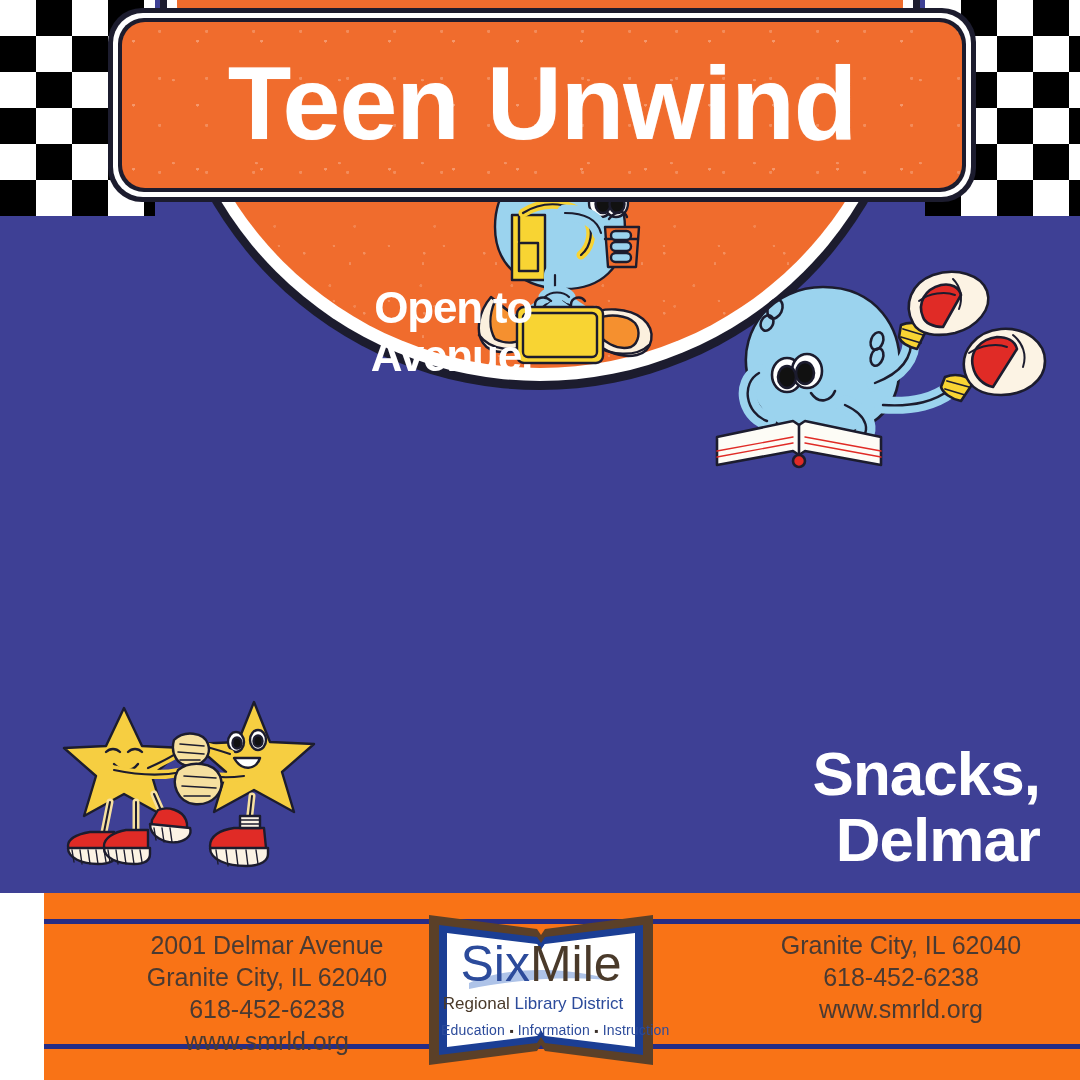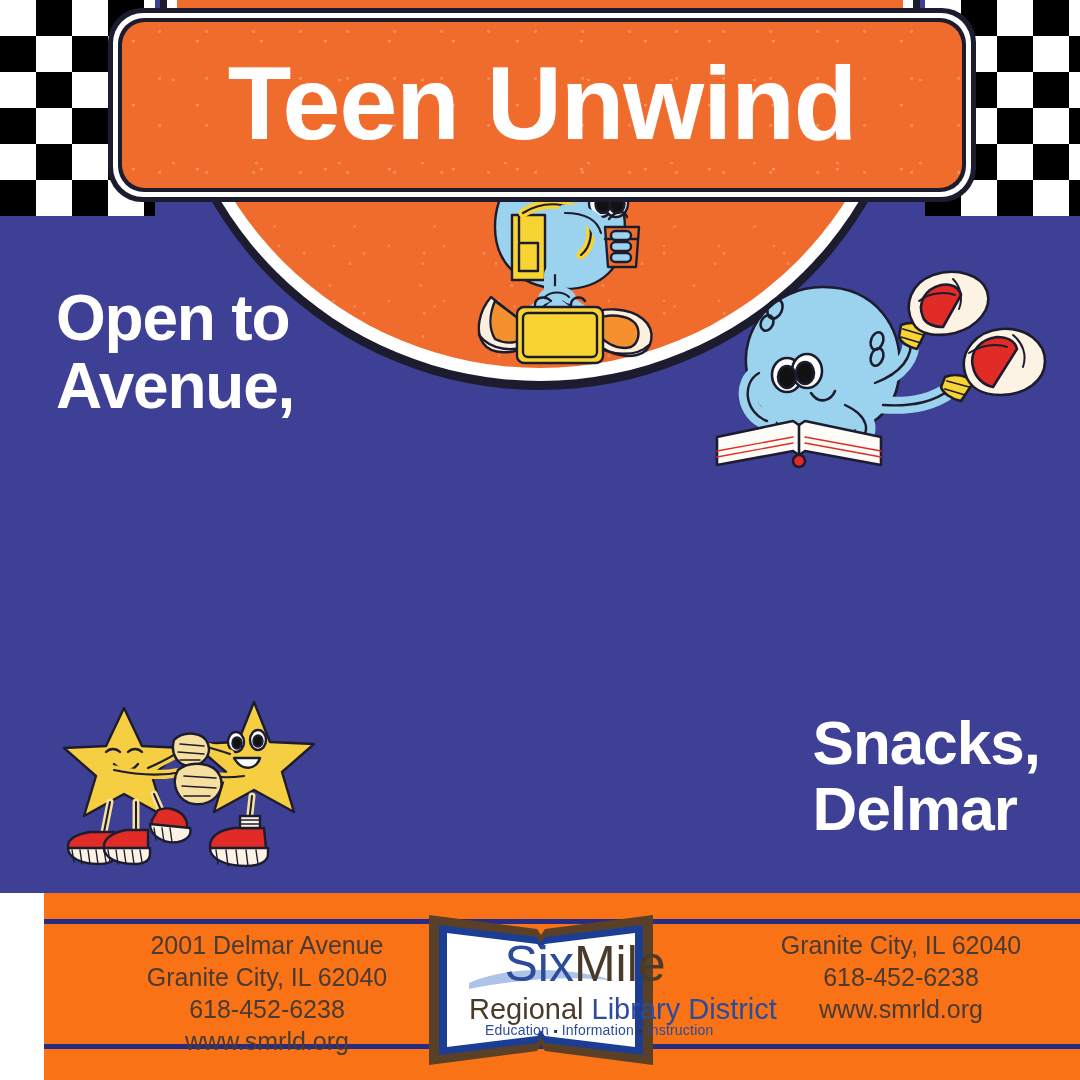--- a/index.html
+++ b/index.html
@@ -100,33 +100,33 @@
     text-align:center;color:#ffffff;
     font-size:104px;font-weight:700;letter-spacing:-1px;
     line-height:1;
     font-family:"Liberation Sans", sans-serif;
     text-shadow:0 0 1px rgba(255,255,255,.4);
   }
 
   
   .txt{position:absolute;color:#ffffff;font-weight:700;line-height:1.0;}
   .blk-grades{
-    left:56px;top:286px;width:470px;
-    font-size:64px;letter-spacing:-1.2px;
+    left:62px;top:286px;width:470px;
+    font-size:44px;letter-spacing:-1.2px;text-align:right;
   }
   .blk-grades div{margin-bottom:4px;}
 
   .blk-when{
     left:0;right:0;top:508px;text-align:center;
     font-size:58px;letter-spacing:-1px;
   }
   .blk-when div{margin-bottom:6px;}
 
   .blk-offer{
-    right:40px;top:712px;
+    right:40px;top:743px;text-align:right;
     font-size:62px;letter-spacing:-1px;
   }
   .blk-offer div{margin-bottom:4px;}
 
   
   .footer{
     position:absolute;left:0;top:893px;width:1080px;height:187px;
     background:#f97316;
     margin-left:44px;
   }
@@ -143,32 +143,31 @@
   .addr.right{left:692px;}
 
   
   .logo{
     position:absolute;left:425px;top:909px;width:232px;height:162px;
   }
   .logo svg{display:block;}
   .logo-text{
     position:absolute;left:0;top:0;width:232px;height:162px;
     pointer-events:none;
-    margin-left:44px;
   }
   .lg-main{
     position:absolute;left:0;right:0;top:30px;text-align:center;
     font-size:50px;line-height:1;white-space:nowrap;
     font-family:"Liberation Sans", sans-serif;
   }
   .lg-six{color:#2C4B9B;font-weight:400;}
   .lg-mile{color:#4A3A2A;font-weight:400;}
   .lg-sub{
     position:absolute;left:0;right:16px;top:86px;text-align:center;
-    font-size:29px;line-height:1;white-space:nowrap;
+    font-size:17px;line-height:1;white-space:nowrap;
   }
   .lg-reg{color:#4A3A2A;}
   .lg-lib{color:#2C4B9B;}
   .lg-tag{
     position:absolute;left:16px;right:0;top:113px;text-align:center;
     font-size:14px;color:#2C4B9B;white-space:nowrap;letter-spacing:.2px;
   }
   .lg-tag .sq{color:#3a2f28;font-size:12px;}
 </style>
 </head>

